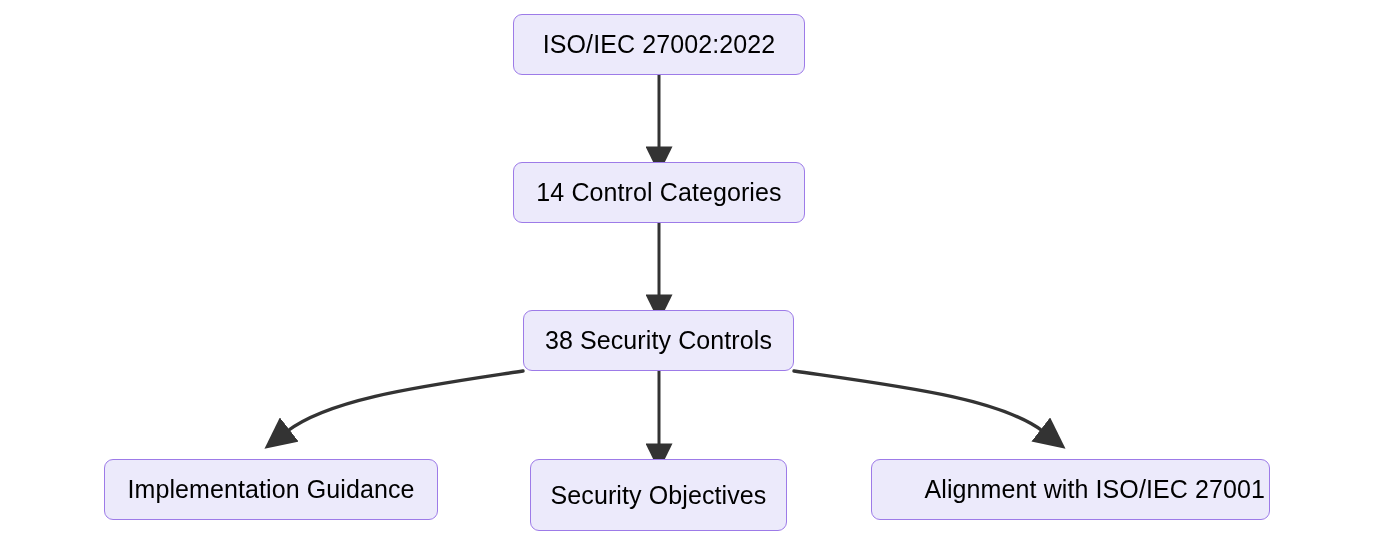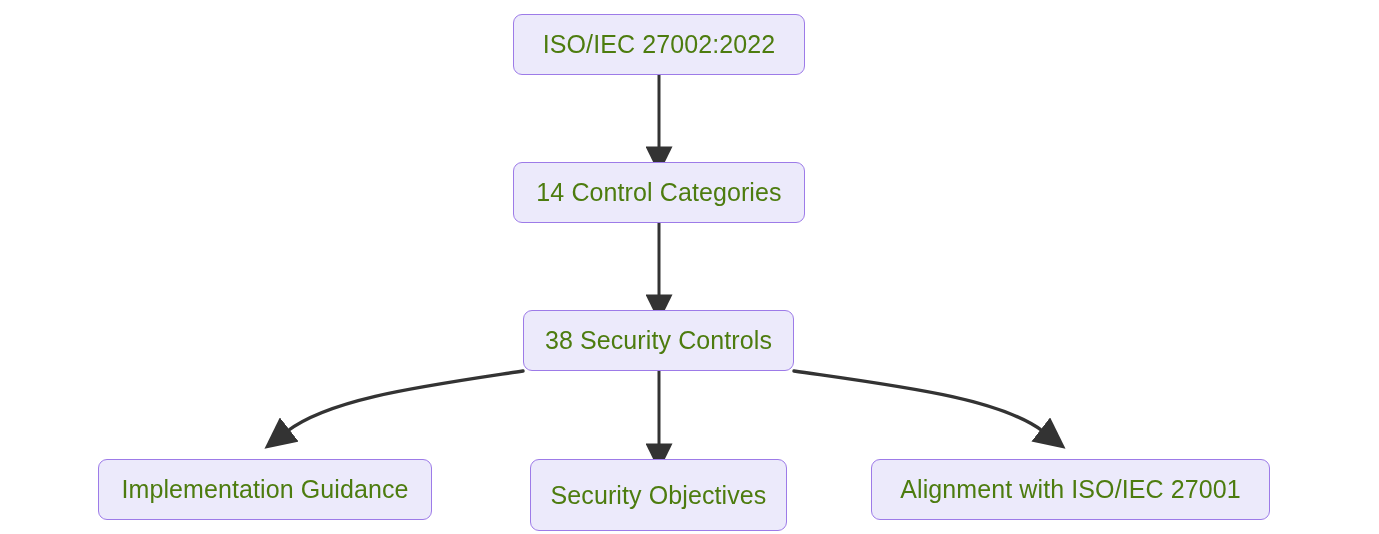--- a/index.html
+++ b/index.html
@@ -28,39 +28,39 @@
   }
   .flow-node {
     position: absolute;
     box-sizing: border-box;
     background: #ECEAFB;
     border: 1.6px solid #9D7BE8;
     border-radius: 9px;
     display: flex;
     align-items: center;
     justify-content: center;
-    color: #4d7c0f;
+    color: #000000;
     font-size: 25px;
     font-family: "Liberation Sans", sans-serif;
     letter-spacing: 0.1px;
     white-space: nowrap;
     z-index: 2;
   }
   .node-label {
     display: block;
     line-height: 1;
     padding: 0 4px;
   }
   
   #node-standard      { left: 513px;  top: 14px;  width: 292px; height: 61px; }
   #node-categories    { left: 513px;  top: 162px; width: 292px; height: 61px; }
   #node-controls      { left: 523px;  top: 310px; width: 271px; height: 61px; }
-  #node-implementation{ left: 98px;  top: 459px; width: 334px; height: 61px; }
+  #node-implementation{ left: 104px;  top: 459px; width: 334px; height: 61px; }
   #node-objectives    { left: 530px;  top: 459px; width: 257px; height: 72px; }
-  #node-alignment     { left: 871px;  top: 459px; width: 399px; height: 61px; }
+  #node-alignment     { left: 871px;  top: 459px; width: 399px; height: 61px; justify-content: flex-end; }
 </style>
 </head>
 <body>
 
 <div id="diagram-root">
 
   <svg id="edge-layer" viewBox="0 0 1379 534">
     <defs>
       <marker id="arrowhead" markerWidth="10" markerHeight="9" refX="1.2" refY="4.5" orient="auto" markerUnits="strokeWidth">
         <path d="M0,0 L9.2,4.5 L0,9 z" fill="#333333"></path>

